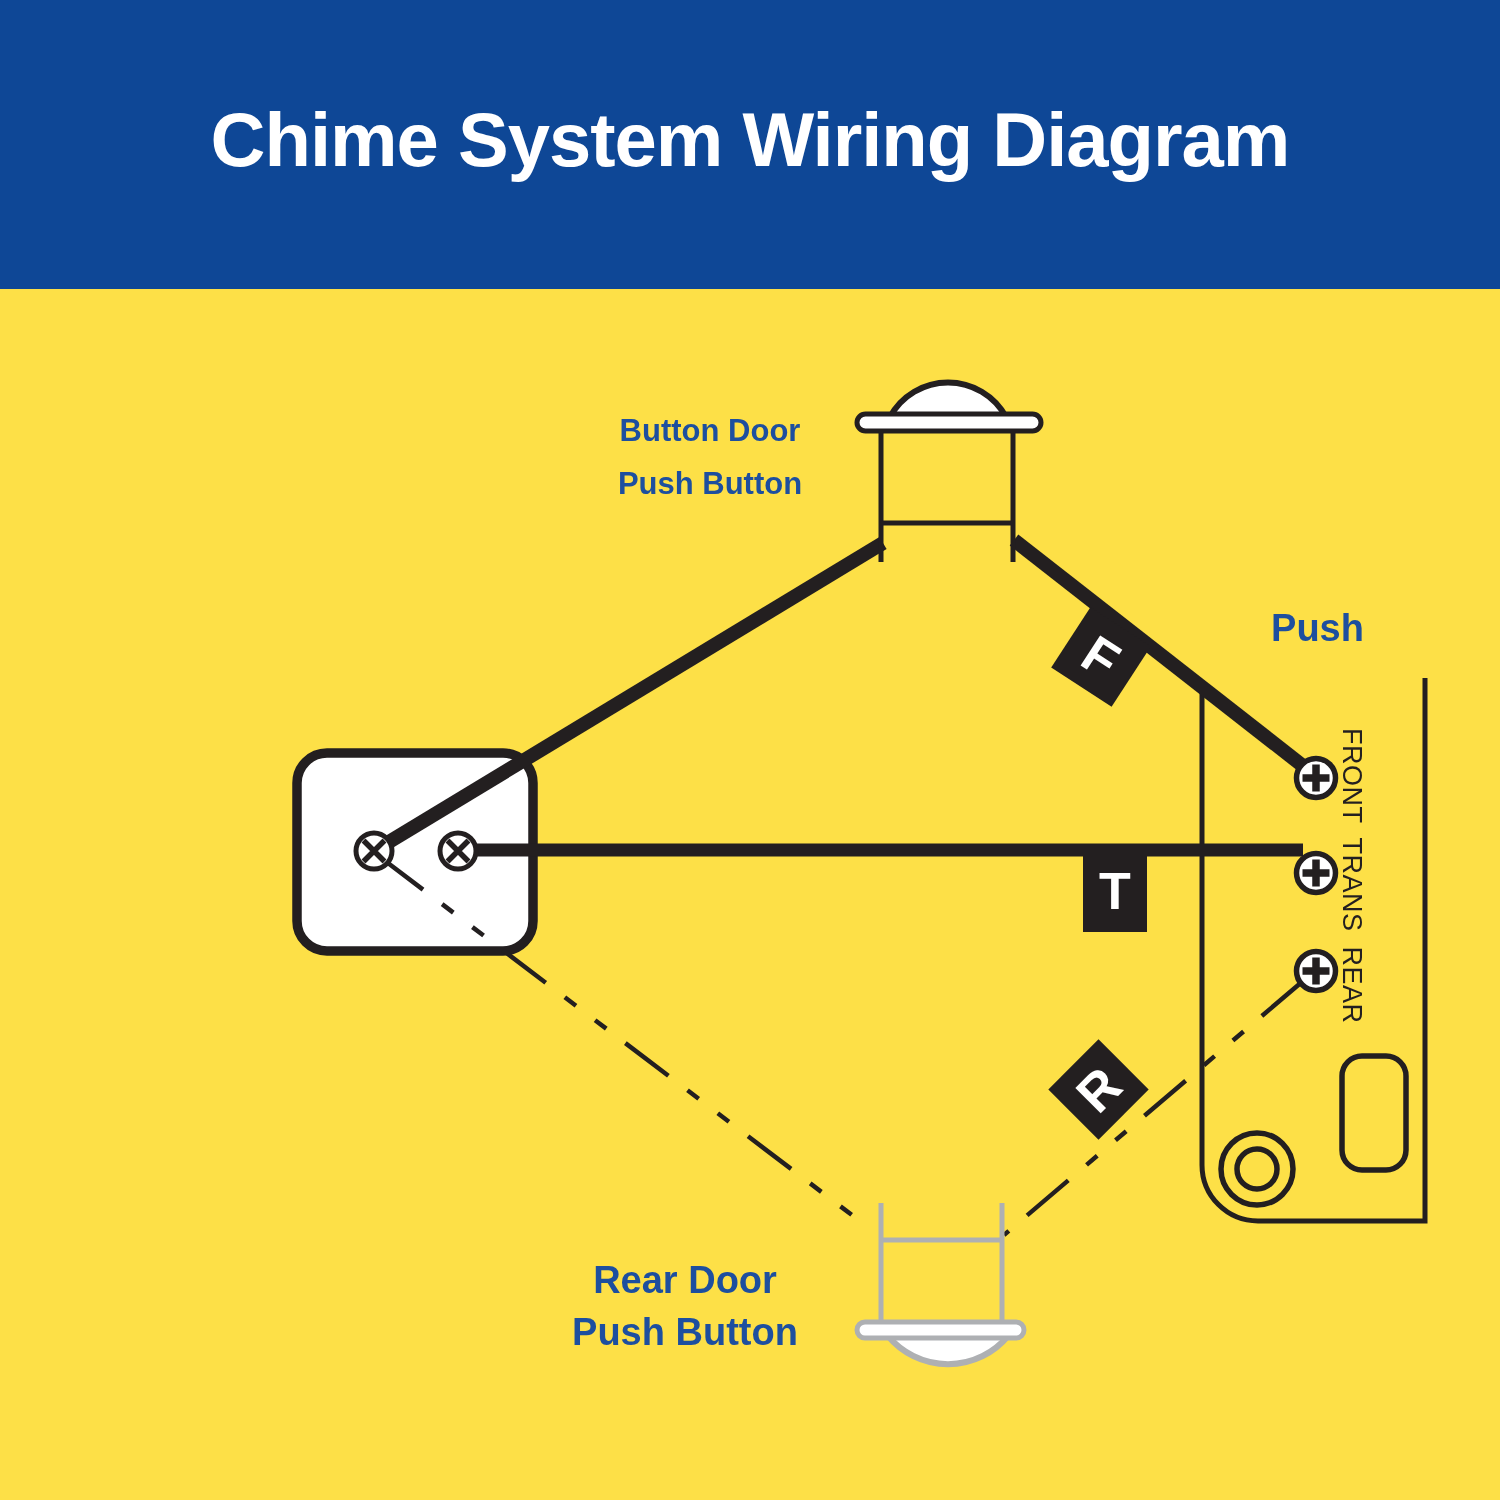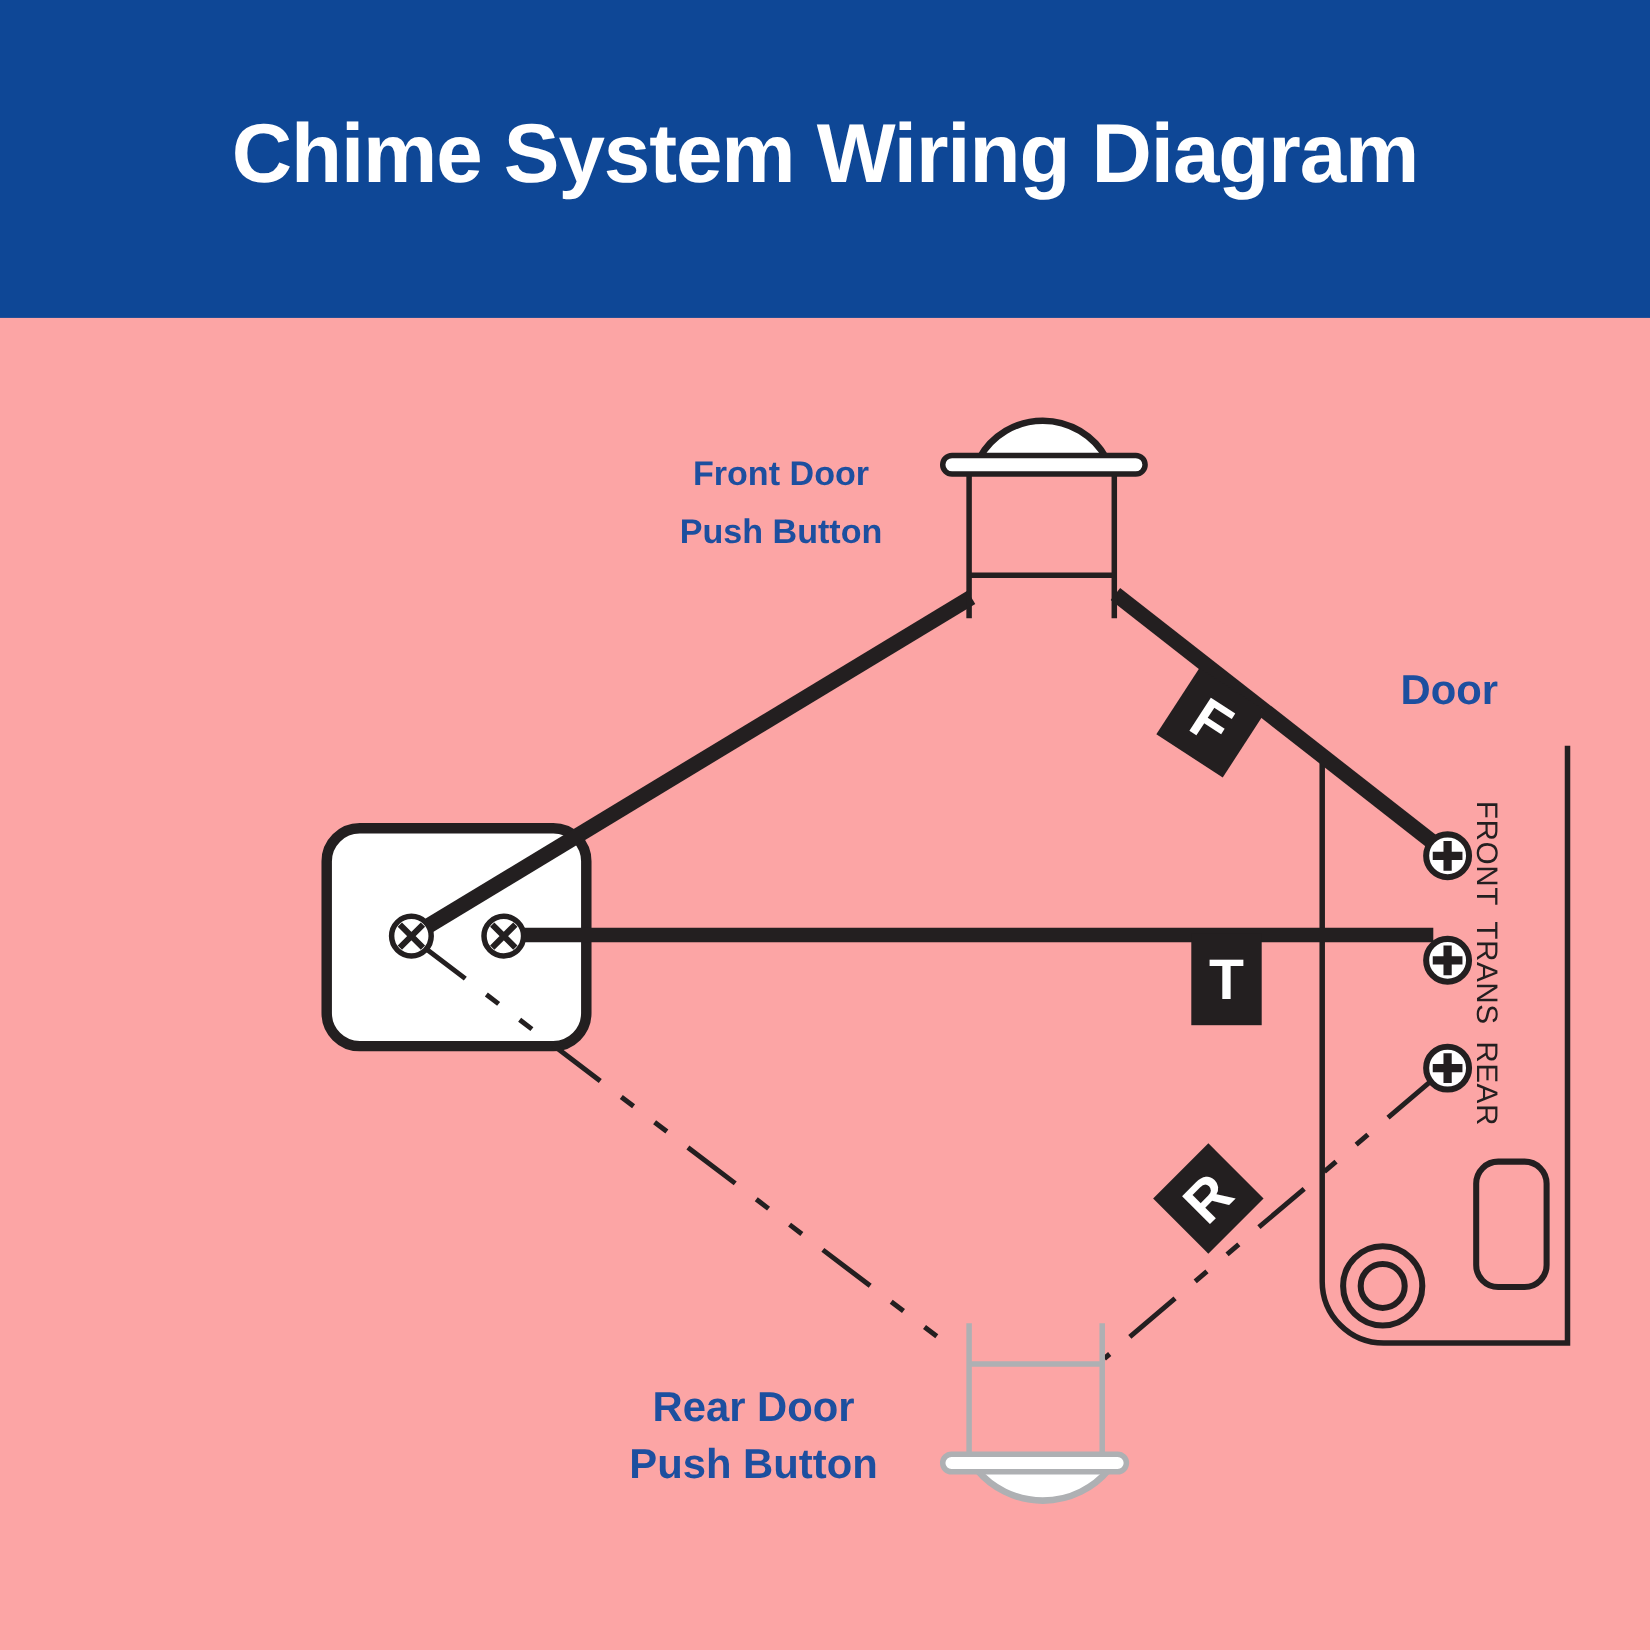--- a/index.html
+++ b/index.html
@@ -1,16 +1,16 @@
 <!DOCTYPE html>
 <html><head>
 <meta charset="utf-8">
 <style>
   html,body{margin:0;padding:0;background:#fff;}
-  .canvas{position:relative;width:1500px;height:1500px;background:#fca5a5;overflow:hidden;
+  .canvas{position:relative;width:1500px;height:1500px;background:#fde047;overflow:hidden;
           font-family:"Liberation Sans", sans-serif;}
   
   .header{position:absolute;left:0;top:0;width:1500px;height:289px;background:#0E4796;
           display:flex;align-items:center;justify-content:center;}
   .header h1{margin:0;padding-bottom:10px;color:#ffffff;font-size:76px;font-weight:bold;
              letter-spacing:-1px;white-space:nowrap;}
   
   svg.diagram{position:absolute;left:0;top:0;}
   
   .lbl{position:absolute;color:#1D4F9F;font-weight:bold;text-align:center;}
@@ -97,26 +97,26 @@
 
     <g stroke="#AEB0B3" fill="none">
       <path d="M881 1203 L881 1324 M1002 1203 L1002 1324" stroke-width="5"></path>
       <path d="M881 1240 L1002 1240" stroke-width="5"></path>
       <path d="M888 1336 A78 78 0 0 0 1008 1336" fill="#ffffff" stroke-width="6"></path>
       <rect x="857" y="1322" width="167" height="16" rx="8" fill="#ffffff" stroke-width="5"></rect>
     </g>
   </svg>
 
   <div class="lbl lbl-front">
-    <div>Front Door</div>
+    <div>Button Door</div>
     <div>Push Button</div>
   </div>
 
   <div class="lbl lbl-chime">
-    <div>Door</div>
+    <div>Push</div>
   </div>
 
 
   <div class="lbl lbl-rear">
     <div>Rear Door</div>
     <div>Push Button</div>
   </div>
 
   <div class="tag tag-f">
     <span>F</span>

